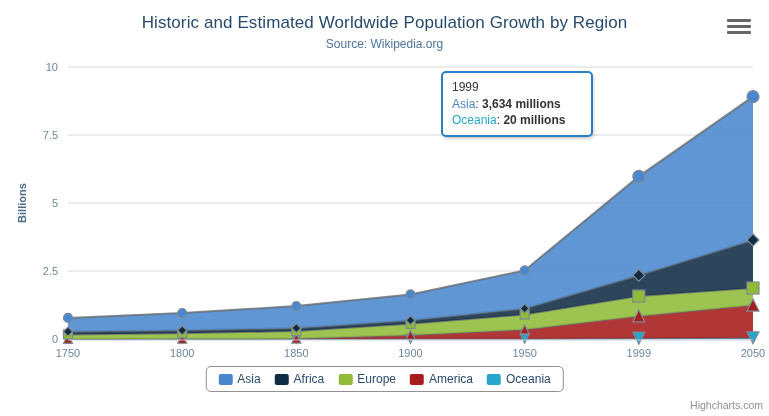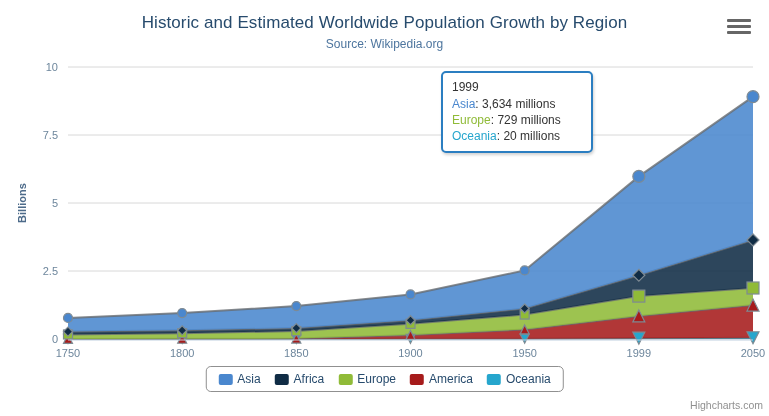--- a/index.html
+++ b/index.html
@@ -136,21 +136,21 @@
     line-height: 16px;
     color: #333333;
   }
   .tooltip-header {
     font-size: 12px;
     color: #333333;
     margin-bottom: 1px;
   }
   .tooltip-row { white-space: nowrap; font-size: 12px; }
   .tooltip-row .tname { font-weight: normal; }
-  .tooltip-row .tval { font-weight: normal; color: #333333; }
+  .tooltip-row .tval { font-weight: bold; color: #333333; }
 </style>
 </head>
 <body>
 
 <div id="chart-root">
 
   <div class="chart-title">Historic and Estimated Worldwide Population Growth by Region</div>
   <div class="chart-subtitle">Source: Wikipedia.org</div>
 
   <button class="menu-button" aria-label="menu">
@@ -247,19 +247,18 @@
       <div class="legend-item">
         <span class="legend-swatch" style="background: rgb(38, 166, 205);"></span>
         <span>Oceania</span>
       </div>
     </div>
 
   <div class="tooltip">
     <div class="tooltip-header">1999</div>
     <div id="tooltip-rows">
         <div class="tooltip-row"><span class="tname" style="color: rgb(74, 135, 206);">Asia</span>: <span class="tval">3,634 millions</span></div>
-        <div class="tooltip-row"><span class="tname" style="color: rgb(144, 187, 56);">Europe</span>: <span class="tval">729 millions</span></div>
         <div class="tooltip-row"><span class="tname" style="color: rgb(38, 166, 205);">Oceania</span>: <span class="tval">20 millions</span></div>
       </div>
   </div>
 
   <div class="credits">Highcharts.com</div>
 </div>
 
 </body></html>

